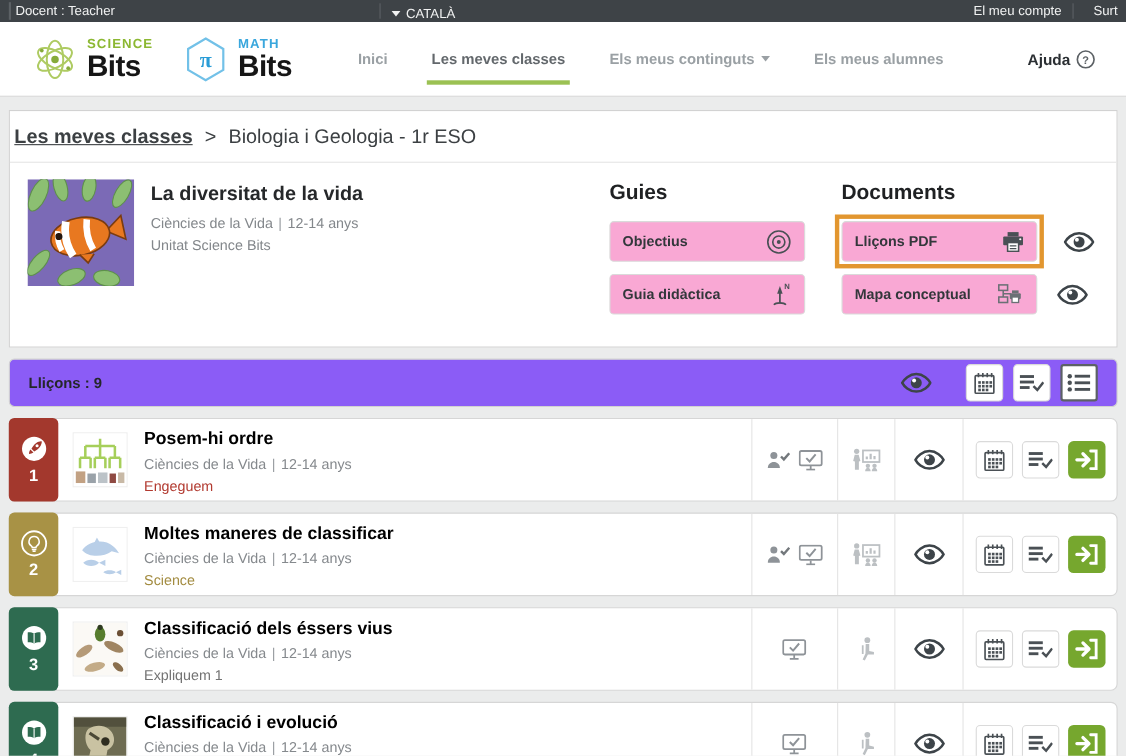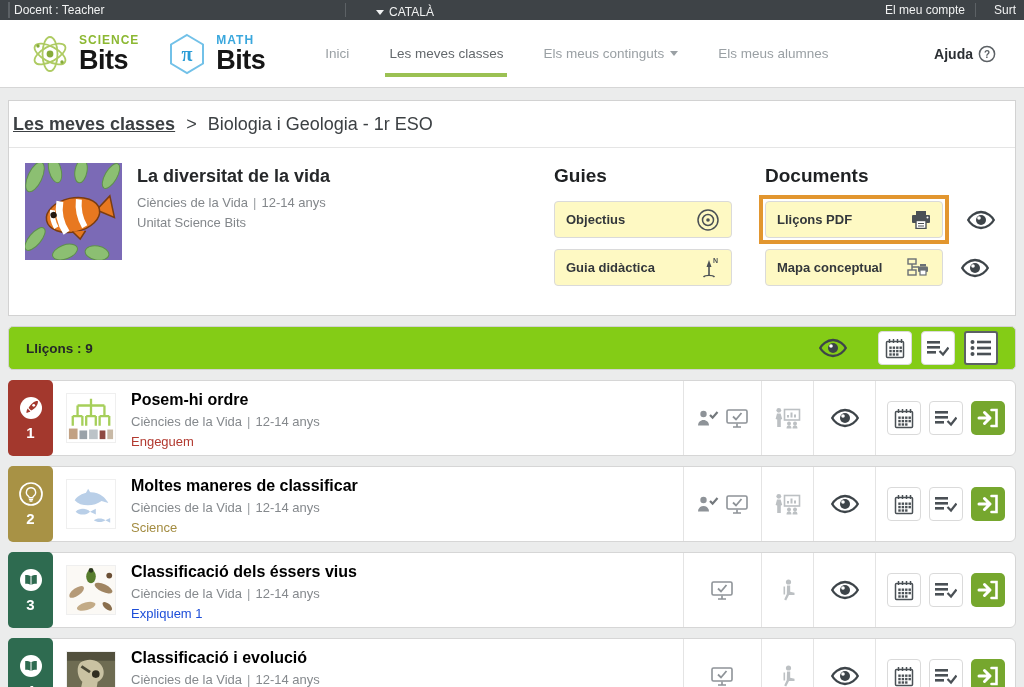--- a/index.html
+++ b/index.html
@@ -8,61 +8,61 @@
     width:1024px; height:687px; overflow:hidden;
     background:#ebecec;
     font-family:"Liberation Sans", sans-serif;
     color:#2b2f33;
   }
   
   .topbar { position:relative; height:20px; background:#3e4347; color:#f1f2f2; font-size:12px; }
   .topbar .tb-item { position:absolute; top:0; height:24px; line-height:20px; white-space:nowrap; }
   .tb-role { left:14px; }
   .tb-edge { position:absolute; left:8px; top:2px; height:16px; border-left:2px solid #5c6165; }
-  .tb-lang { left:376px; display:flex; align-items:center; gap:5px; cursor:pointer; }
+  .tb-lang { left:356px; display:flex; align-items:center; gap:5px; cursor:pointer; }
   .tb-lang-divider { position:absolute; left:345px; top:3px; height:14px; border-left:1px solid #5c6165; }
   .tb-account { right:59px; cursor:pointer; }
   .tb-surt { right:8px; cursor:pointer; }
   .tb-acct-divider { position:absolute; right:48px; top:3px; height:14px; border-left:1px solid #5c6165; }
   .caret-down { width:0; height:0; border-left:4px solid transparent; border-right:4px solid transparent; border-top:5px solid #f1f2f2; display:inline-block; }
   
   .header { height:68px; background:#fff; border-bottom:1px solid #d6d6d6; display:flex; align-items:center; padding:0 28px; }
   .logo { display:flex; align-items:center; gap:7px; margin-right:26px; cursor:pointer; }
   .logo-text { line-height:1; }
   .logo-top { font-size:12px; font-weight:bold; letter-spacing:1px; }
   .logo-top.sci { color:#8cb832; }
   .logo-top.math { color:#3aa7dd; }
   .logo-bits { font-size:27px; font-weight:bold; color:#161616; letter-spacing:-.5px; margin-top:1px; }
   .nav { display:flex; align-items:center; gap:40px; margin-left:34px; }
-  .nav-item { font-size:13.5px; color:#9aa0a4; position:relative; padding:6px 0; cursor:pointer; white-space:nowrap; display:flex; align-items:center; gap:6px; }
+  .nav-item { font-size:13.5px; color:#9aa0a4; position:relative; padding:6px 0; cursor:pointer; white-space:nowrap; display:flex; align-items:center; gap:6px;font-weight:bold; }
   .nav-item.active { color:#63686c; }
   .nav-item.active::after { content:""; position:absolute; left:-4px; right:-4px; bottom:-10px; height:4px; background:var(--tab-underline,#9bc153); }
   .nav-caret { width:0; height:0; border-left:4px solid transparent; border-right:4px solid transparent; border-top:5px solid #9aa0a4; }
   .help { margin-left:auto; display:flex; align-items:center; gap:5px; font-size:14px; font-weight:bold; color:#2b2f33; cursor:pointer; }
   
   .main { padding:12px 8px 0; }
   .card { background:#fff; border:1px solid #d2d2d2; }
   .breadcrumb { padding:13px 4px 12px; border-bottom:1px solid #e5e5e5; font-size:18px; color:#3c4043; }
   .breadcrumb a { color:#3c4043; font-weight:bold; text-decoration:underline; cursor:pointer; }
   .bc-sep { margin:0 6px; }
   .unit-row { display:flex; padding:15px 16px 18px; gap:15px; min-height:140px; }
   .unit-img { width:97px; height:97px; flex:none; }
   .unit-info { flex:1; padding-top:3px; }
   .unit-title { font-size:18px; font-weight:bold; color:#26282a; margin-bottom:8px; }
   .unit-sub { font-size:13px; color:#83878b; margin-bottom:5px; }
   .panel-title { font-size:19px; font-weight:bold; color:#1f2123; margin:2px 0 14px; }
   .guies-panel { width:196px; flex:none; }
   .docs-panel { width:234px; flex:none; }
-  .pill-btn { display:flex; align-items:center; justify-content:space-between; width:178px; height:37px; border:1px solid #dadada; border-radius:4px; background:#fef9c3; padding:0 11px; font-size:13px; font-weight:bold; color:#33373b; cursor:pointer; }
+  .pill-btn { display:flex; align-items:center; justify-content:space-between; width:178px; height:37px; border:1px solid #dadada; border-radius:4px; background:#f9a8d4; padding:0 11px; font-size:13px; font-weight:bold; color:#33373b; cursor:pointer; }
   .guies-panel .pill-btn { margin-bottom:11px; }
   .doc-row { display:flex; align-items:center; margin-bottom:11px; }
   .doc-row .eye-wrap { margin-left:18px; cursor:pointer; display:flex; }
   .hl-box { border:4px solid var(--highlight-orange,#e2962f); padding:2px; margin:-6px 0 -6px -6px; }
   
-  .lessons-bar { margin-top:10px; height:44px; background:#84cc16; border:1px solid #d2d2d2; border-radius:5px; display:flex; align-items:center; padding:0 17px; }
+  .lessons-bar { margin-top:10px; height:44px; background:#8b5cf6; border:1px solid #d2d2d2; border-radius:5px; display:flex; align-items:center; padding:0 17px; }
   .lessons-label { font-size:13.5px; font-weight:bold; color:#24272a; }
   .lb-icons { margin-left:auto; display:flex; align-items:center; gap:9px; }
   .lb-eye { margin-right:22px; display:flex; cursor:pointer; }
   .icon-btn { width:34px; height:34px; border:1px solid #dadada; border-radius:4px; background:#fff; display:flex; align-items:center; justify-content:center; cursor:pointer; padding:0; }
   .icon-btn.active-view { border:2px solid #5c6165; border-radius:3px; }
   
   .lesson-row { display:flex; align-items:stretch; background:#fff; border:1px solid #d6d6d6; border-radius:6px; margin-top:10px; height:76px; }
   .badge { width:45px; flex:none; border-radius:5px; display:flex; flex-direction:column; align-items:center; justify-content:center; gap:3px; margin:-1px 0 -1px -1px; }
   .badge-num { color:#fff; font-size:15px; font-weight:bold; }
   .thumb { width:50px; height:50px; flex:none; margin:12px 0 0 13px; border:1px solid #efefef; }
@@ -601,21 +601,21 @@
         </svg>
       </span>
       
     </div>
 
     <div class="lesson-info">
       <div class="lesson-title">Classificació dels éssers vius</div>
       <div class="lesson-sub">
         <span>Ciències de la Vida</span><span class="pipe">|</span><span>12-14 anys</span>
       </div>
-      <div class="lesson-stage" style="color: #1d4ed8;">Expliquem 1</div>
+      <div class="lesson-stage" style="color: #737373;">Expliquem 1</div>
     </div>
 
     <div class="col status-col">
 
       <span>
         <svg width="23" height="19" viewBox="0 0 23 19">
           <rect x="1" y="1" width="20" height="13" rx="1.5" fill="none" stroke="#8e9398" stroke-width="1.6"></rect>
           <path d="M7 7.5l3 3L15.5 4" stroke="#8e9398" stroke-width="1.8" fill="none"></path>
           <path d="M11 14.5v3M7 18h8" stroke="#8e9398" stroke-width="1.6"></path>
         </svg>

